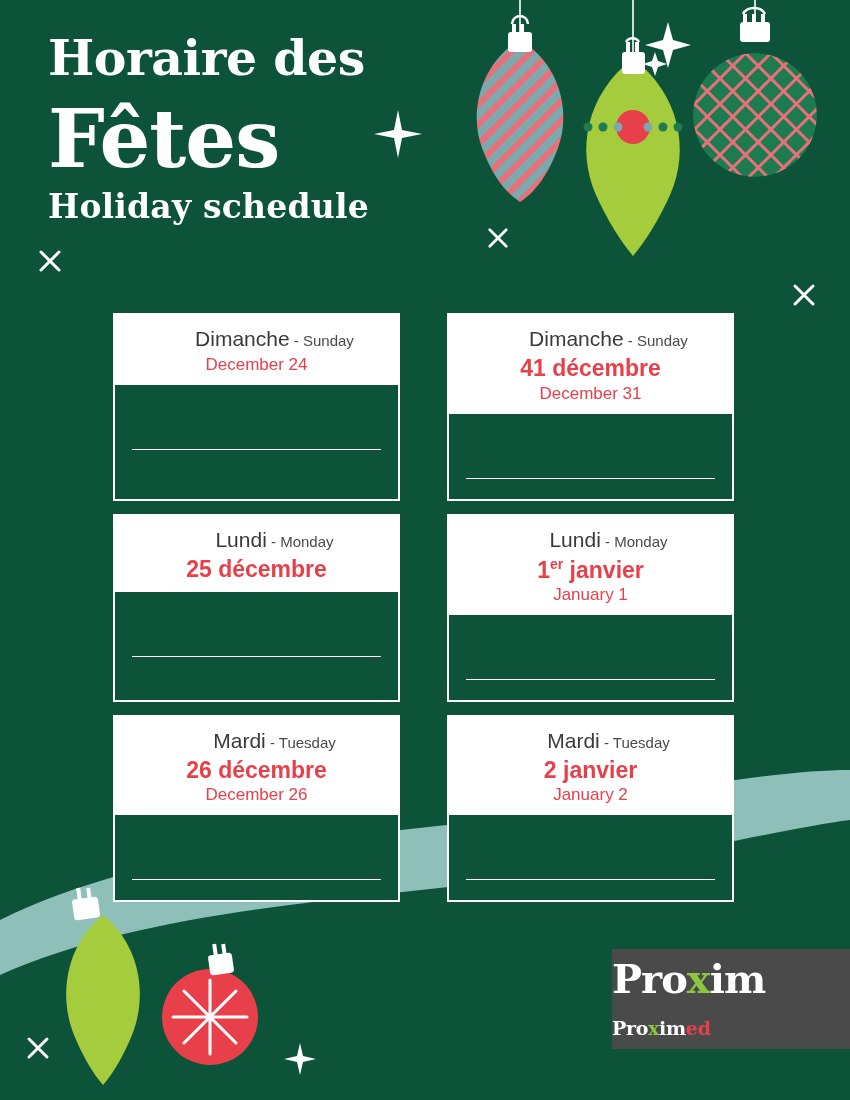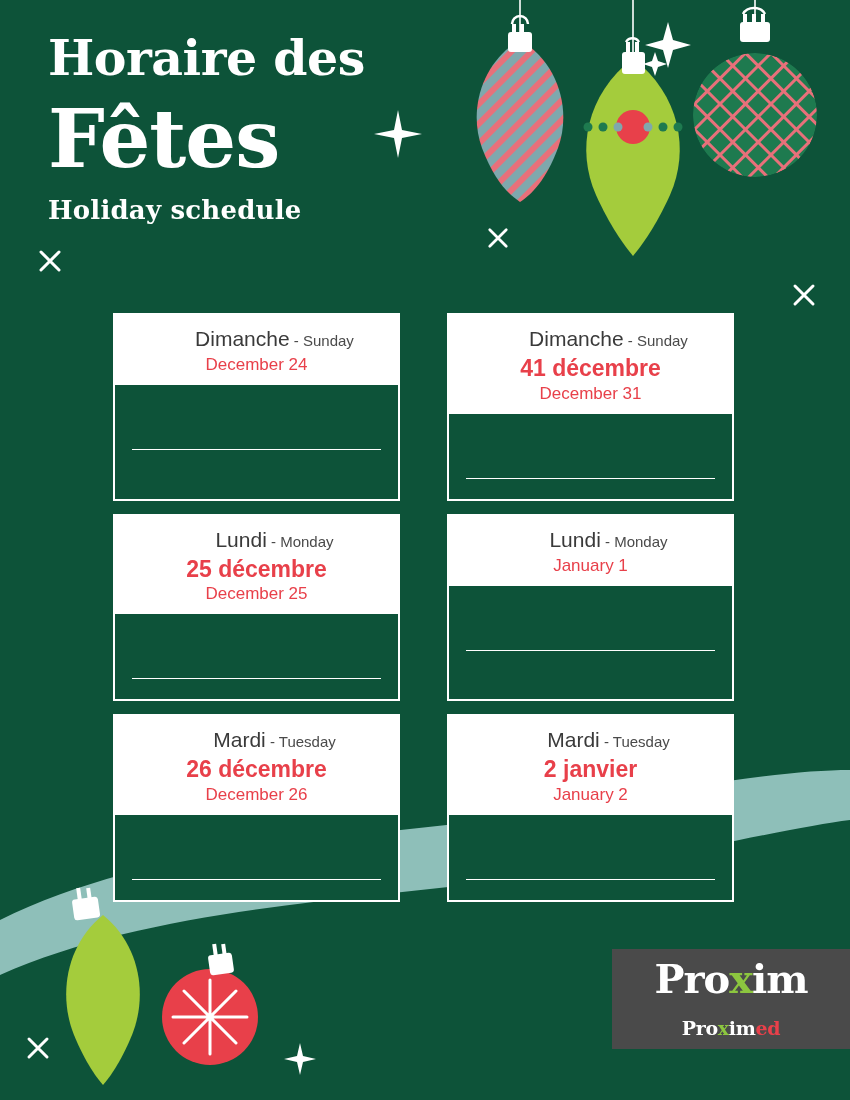--- a/index.html
+++ b/index.html
@@ -46,23 +46,23 @@
     font-weight: bold;
     font-size: 80px;
     color: #ffffff;
     line-height: 1.05;
     margin-top: 14px;
     letter-spacing: -1px;
   }
   .subtitle {
     font-family: "DejaVu Serif", serif;
     font-weight: bold;
-    font-size: 26px;
+    font-size: 33px;
     color: #ffffff;
-    margin-top: 14px;
+    margin-top: 6px;
     letter-spacing: 0.2px;
   }
 
   
   .orn-top {
     position: absolute;
     left: 440px;
     top: 0;
     width: 410px;
     height: 300px;
@@ -154,21 +154,20 @@
   .logo-box {
     position: absolute;
     left: 612px;
     top: 949px;
     width: 238px;
     height: 100px;
     background: #4a4a4a;
     z-index: 7;
     display: flex;
     flex-direction: column;
-    align-items: center;
     justify-content: center;
   }
   .logo-main {
     font-family: "DejaVu Serif", serif;
     font-weight: bold;
     font-size: 40px;
     color: #ffffff;
     letter-spacing: -1px;
     line-height: 1;
     position: relative;
@@ -346,32 +345,32 @@
     </div>
   </div>
 
   <div class="row">
     <div class="card">
       <div class="card-head">
         <div class="day-line">
           <span class="day-fr">Lundi</span><span class="day-en"> - </span><span class="day-en">Monday</span>
         </div>
         <div class="date-fr">25 décembre</div>
-        <div class="date-en">December 25</div>
       </div>
       <div class="card-body">
         <div class="write-line"></div>
       </div>
     </div>
 
     <div class="card">
       <div class="card-head">
         <div class="day-line">
           <span class="day-fr">Lundi</span><span class="day-en"> - </span><span class="day-en">Monday</span>
         </div>
+        <div class="date-fr"><span>1</span><sup>er</sup><span> janvier</span></div>
         <div class="date-en">January 1</div>
       </div>
       <div class="card-body">
         <div class="write-line"></div>
       </div>
     </div>
   </div>
 
   <div class="row">
     <div class="card">

